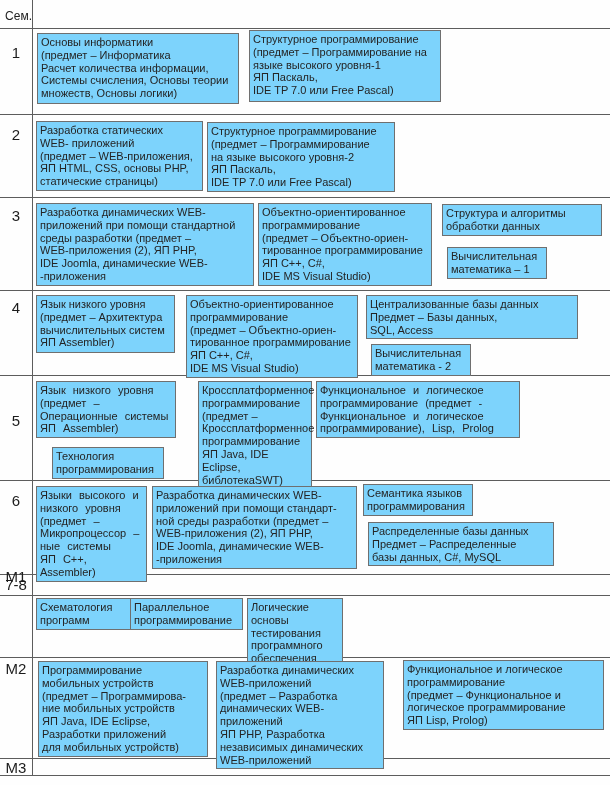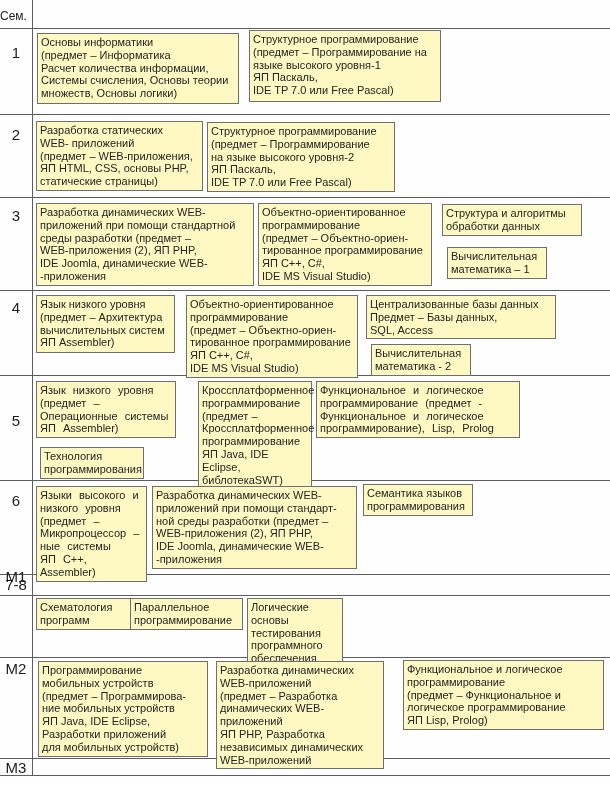--- a/index.html
+++ b/index.html
@@ -4,29 +4,29 @@
 <style>
   html,body{margin:0;padding:0;background:#ffffff;}
   .page{
     position:relative;width:610px;height:785px;background:#fefefe;
     font-family:"Liberation Sans","DejaVu Sans",sans-serif;color:#1f1f1f;overflow:hidden;
   }
   .title{
     position:absolute;left:40px;top:5px;font-size:18px;letter-spacing:0.2px;color:#161616;white-space:nowrap;
   }
   .sem-header{
-    position:absolute;left:0;top:9px;width:32px;text-align:left;font-size:12px;color:#222;
+    position:absolute;left:0;top:9px;width:32px;text-align:right;font-size:12px;color:#222;
   }
   .vline{position:absolute;left:32px;top:0;width:1px;height:775px;background:#5d5d5d;}
   .hline{position:absolute;left:0;width:610px;height:1px;background:#5d5d5d;}
   .sem-label{
     position:absolute;left:0;width:32px;text-align:center;font-size:15px;color:#1c1c1c;
   }
   .box{
-    position:absolute;border:1px solid #6f6f6f;background:#fef9c3;
+    position:absolute;border:1px solid #6f6f6f;background:#7dd3fc;
     padding:2px 3px;font-size:11px;line-height:12.8px;white-space:pre-line;
     box-sizing:border-box;color:#242424;
   }
   .sp{word-spacing:4px;}
 </style>
 </head>
 <body>
 
 <div class="page">
 
@@ -83,46 +83,46 @@
 среды разработки (предмет –
 WEB-приложения (2), ЯП PHP,
 IDE Joomla, динамические WEB-
 -приложения</div>
   <div class="box" style="left:258px;top:203px;width:174px">Объектно-ориентированное
 программирование
 (предмет – Объектно-ориен-
 тированное программирование
 ЯП C++, C#,
 IDE MS Visual Studio)</div>
-  <div class="box" style="left:442px;top:204px;width:140px">Структура и алгоритмы
+  <div class="box" style="left:442px;top:204px;width:160px">Структура и алгоритмы
 обработки данных</div>
   <div class="box" style="left:447px;top:247px;width:100px">Вычислительная
 математика – 1</div>
 
   <div class="box" style="left:36px;top:295px;width:139px;min-height:58px">Язык низкого уровня
 (предмет – Архитектура
 вычислительных систем
 ЯП Assembler)</div>
   <div class="box" style="left:186px;top:295px;width:172px;min-height:72px">Объектно-ориентированное
 программирование
 (предмет – Объектно-ориен-
 тированное программирование
 ЯП C++, C#,
 IDE MS Visual Studio)</div>
-  <div class="box" style="left:366px;top:295px;width:190px">Централизованные базы данных
+  <div class="box" style="left:366px;top:295px;width:212px">Централизованные базы данных
 Предмет – Базы данных,
 SQL, Access</div>
   <div class="box" style="left:371px;top:344px;width:100px">Вычислительная
 математика - 2</div>
 
   <div class="box sp" style="left:36px;top:381px;width:140px">Язык низкого уровня
 (предмет –
 Операционные системы
 ЯП Assembler)</div>
-  <div class="box" style="left:40px;top:447px;width:104px">Технология
+  <div class="box" style="left:52px;top:447px;width:112px">Технология
 программирования</div>
   <div class="box" style="left:198px;top:381px;width:114px">Кроссплатформенное
 программирование
 (предмет –
 Кроссплатформенное
 программирование
 ЯП Java, IDE Eclipse,
 библотекаSWT)</div>
   <div class="box sp" style="left:316px;top:381px;width:204px">Функциональное и логическое
 программирование (предмет -
@@ -136,20 +136,23 @@
 ные системы
 ЯП C++, Assembler)</div>
   <div class="box" style="left:152px;top:486px;width:205px">Разработка динамических WEB-
 приложений при помощи стандарт-
 ной среды разработки (предмет –
 WEB-приложения (2), ЯП PHP,
 IDE Joomla, динамические WEB-
 -приложения</div>
   <div class="box" style="left:363px;top:484px;width:110px">Семантика языков
 программирования</div>
+  <div class="box" style="left:368px;top:522px;width:186px">Распределенные базы данных
+Предмет – Распределенные
+базы данных, C#, MySQL</div>
 
   <div class="box" style="left:36px;top:598px;width:104px">Схематология
 программ</div>
   <div class="box" style="left:130px;top:598px;width:113px">Параллельное
 программирование</div>
   <div class="box" style="left:247px;top:598px;width:96px">Логические основы
 тестирования
 программного
 обеспечения</div>
 

